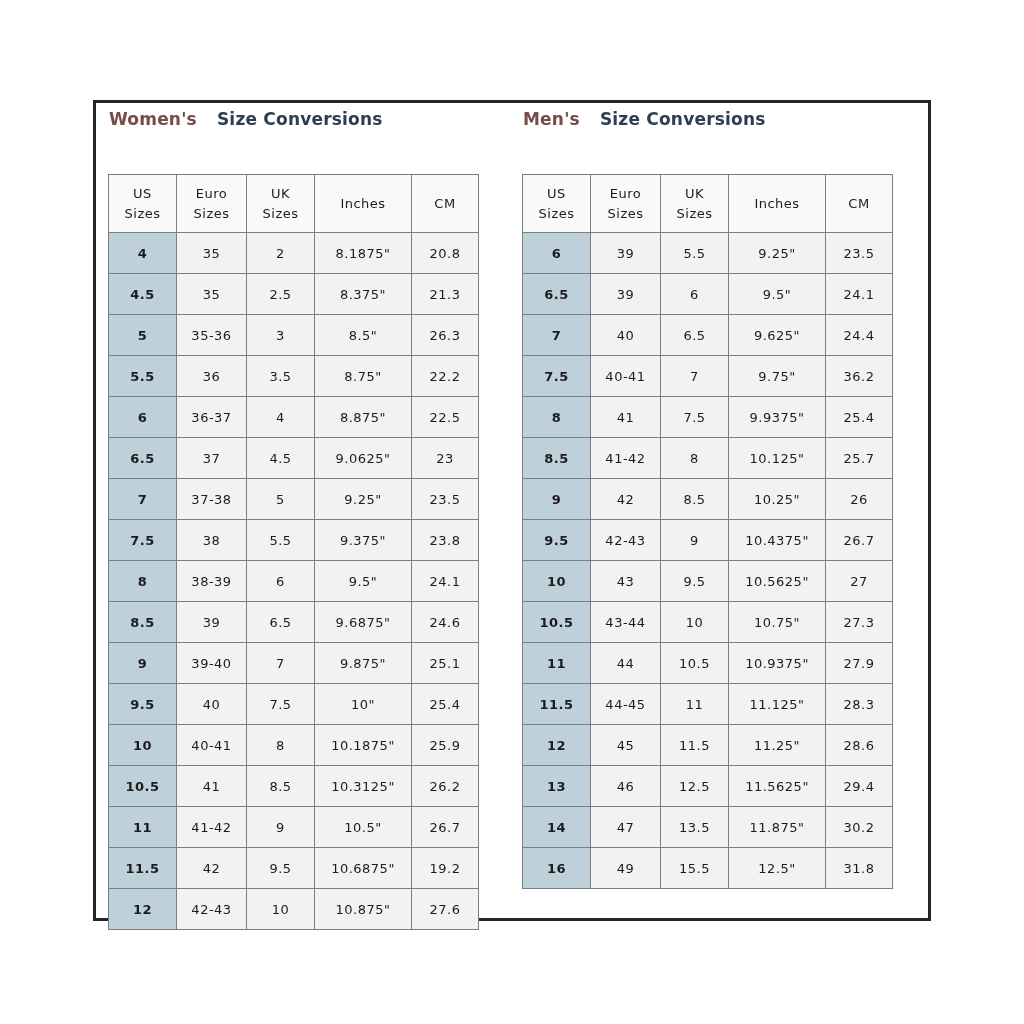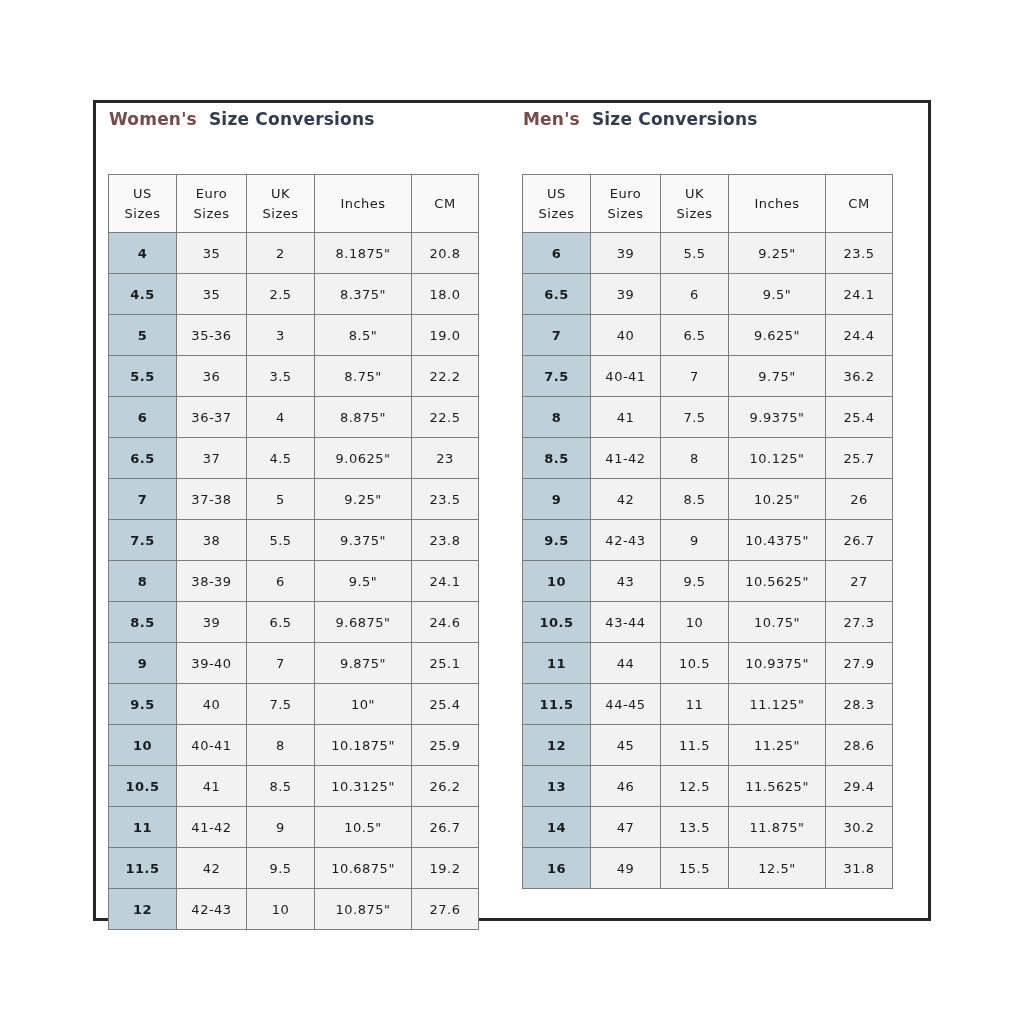--- a/index.html
+++ b/index.html
@@ -29,21 +29,21 @@
 
   .block-title {
     margin: 0;
     padding: 3px 0 9px 1px;
     font-size: 17px;
     font-weight: bold;
     letter-spacing: 0.2px;
     white-space: nowrap;
   }
   .t-prefix { color: var(--title-red, #774b48); }
-  .t-rest   { color: var(--title-blue, #2e3d4f); margin-left: 12px; }
+  .t-rest   { color: var(--title-blue, #2e3d4f); margin-left: 20px; }
 
   table.size-table {
     border-collapse: collapse;
     table-layout: fixed;
     width: 370px;
     font-size: 13px;
     color: var(--text, #1c1c1c);
     margin-top: 36px;
   }
   table.size-table col.c0 { width: 68px; }
@@ -109,28 +109,28 @@
               <td>35</td>
               <td>2</td>
               <td>8.1875"</td>
               <td>20.8</td>
             </tr>
             <tr>
               <td class="us">4.5</td>
               <td>35</td>
               <td>2.5</td>
               <td>8.375"</td>
-              <td>18.0</td>
+              <td>21.3</td>
             </tr>
             <tr>
               <td class="us">5</td>
               <td>35-36</td>
               <td>3</td>
               <td>8.5"</td>
-              <td>19.0</td>
+              <td>26.3</td>
             </tr>
             <tr>
               <td class="us">5.5</td>
               <td>36</td>
               <td>3.5</td>
               <td>8.75"</td>
               <td>22.2</td>
             </tr>
             <tr>
               <td class="us">6</td>

